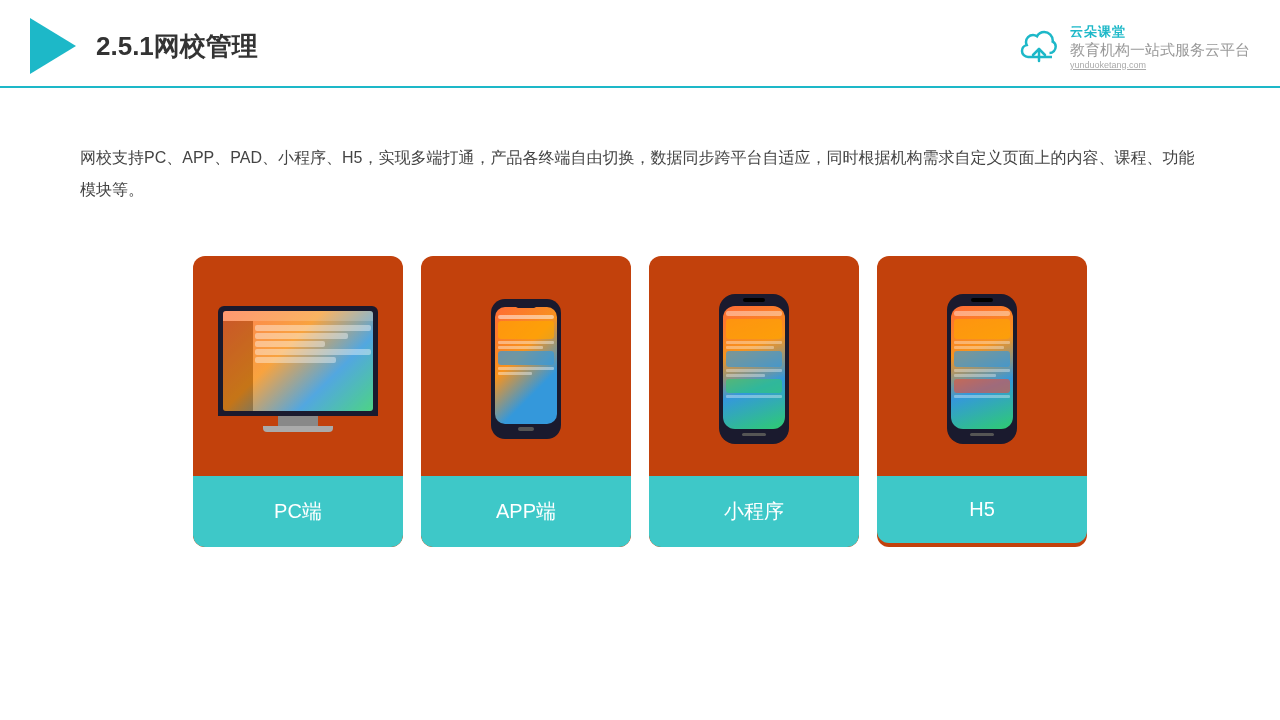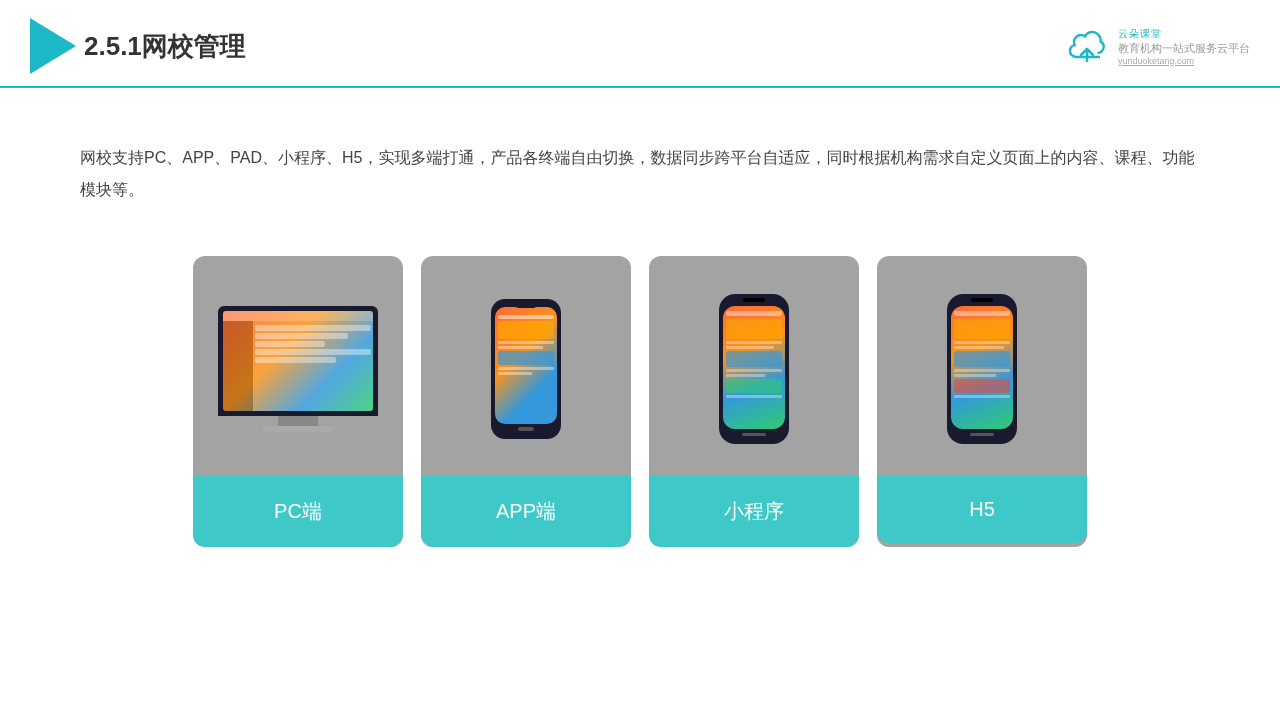--- a/index.html
+++ b/index.html
@@ -15,21 +15,21 @@
     .header {
       display: flex;
       align-items: center;
       justify-content: space-between;
       padding: 18px 30px 12px 30px;
       border-bottom: 2px solid #1db8c8;
     }
     .header-left {
       display: flex;
       align-items: center;
-      gap: 8px;
+      gap: 20px;
     }
     .logo-triangle {
       width: 0;
       height: 0;
       border-top: 28px solid transparent;
       border-bottom: 28px solid transparent;
       border-left: 46px solid #1db8c8;
     }
     .page-title {
       font-size: 26px;
@@ -49,27 +49,27 @@
     .cloud-icon-svg {
       width: 50px;
       height: 35px;
     }
     .logo-text-block {
       display: flex;
       flex-direction: column;
       align-items: flex-start;
     }
     .logo-main-text {
-      font-size: 10px;
+      font-size: 13px;
       color: #1db8c8;
-      font-weight: normal;
+      font-weight: bold;
       letter-spacing: 1px;
     }
     .logo-sub-text {
-      font-size: 11px;
+      font-size: 15px;
       color: #999;
     }
     .logo-url-text {
       font-size: 9px;
       color: #aaa;
       text-decoration: underline;
     }
 
     
     .description {
@@ -83,21 +83,21 @@
     
     .cards-container {
       display: flex;
       justify-content: center;
       gap: 18px;
       padding: 20px 50px;
       margin-top: 10px;
     }
 
     .card {
-      background: #a3a3a3;
+      background: #c2410c;
       border-radius: 12px;
       width: 210px;
       overflow: hidden;
       display: flex;
       flex-direction: column;
     }
 
     .card-image-area {
       height: 220px;
       display: flex;

